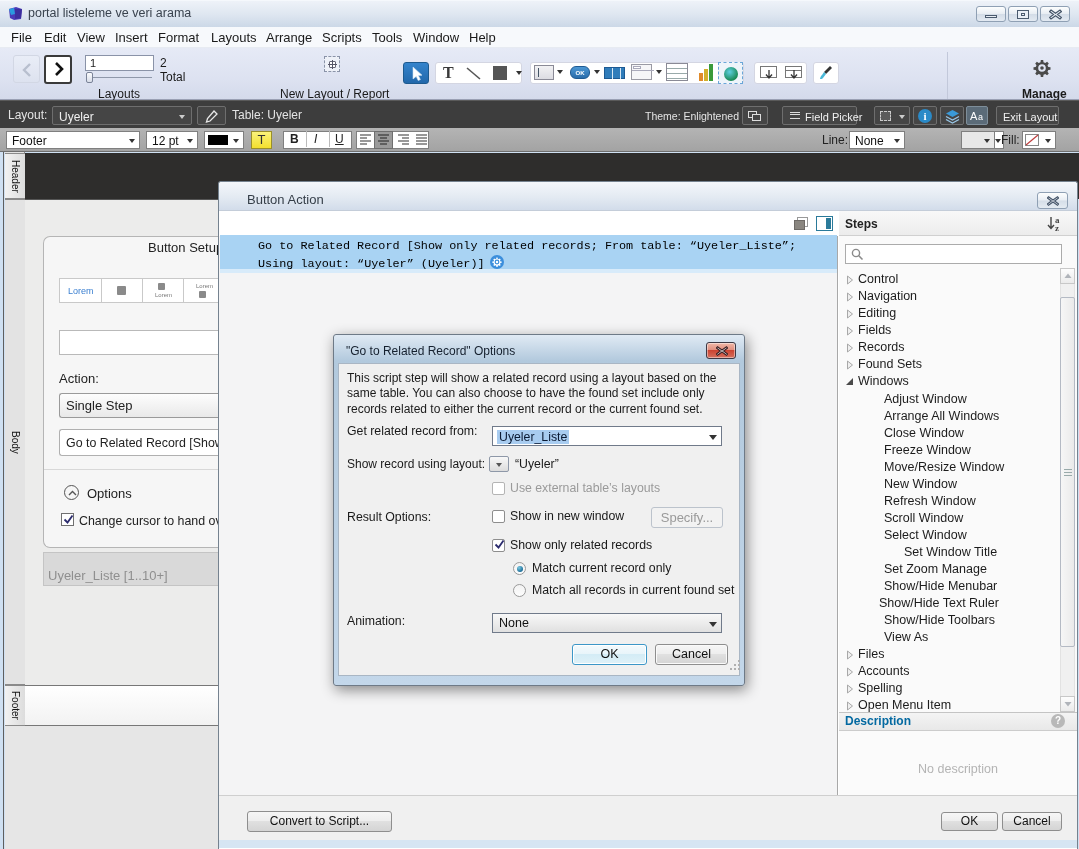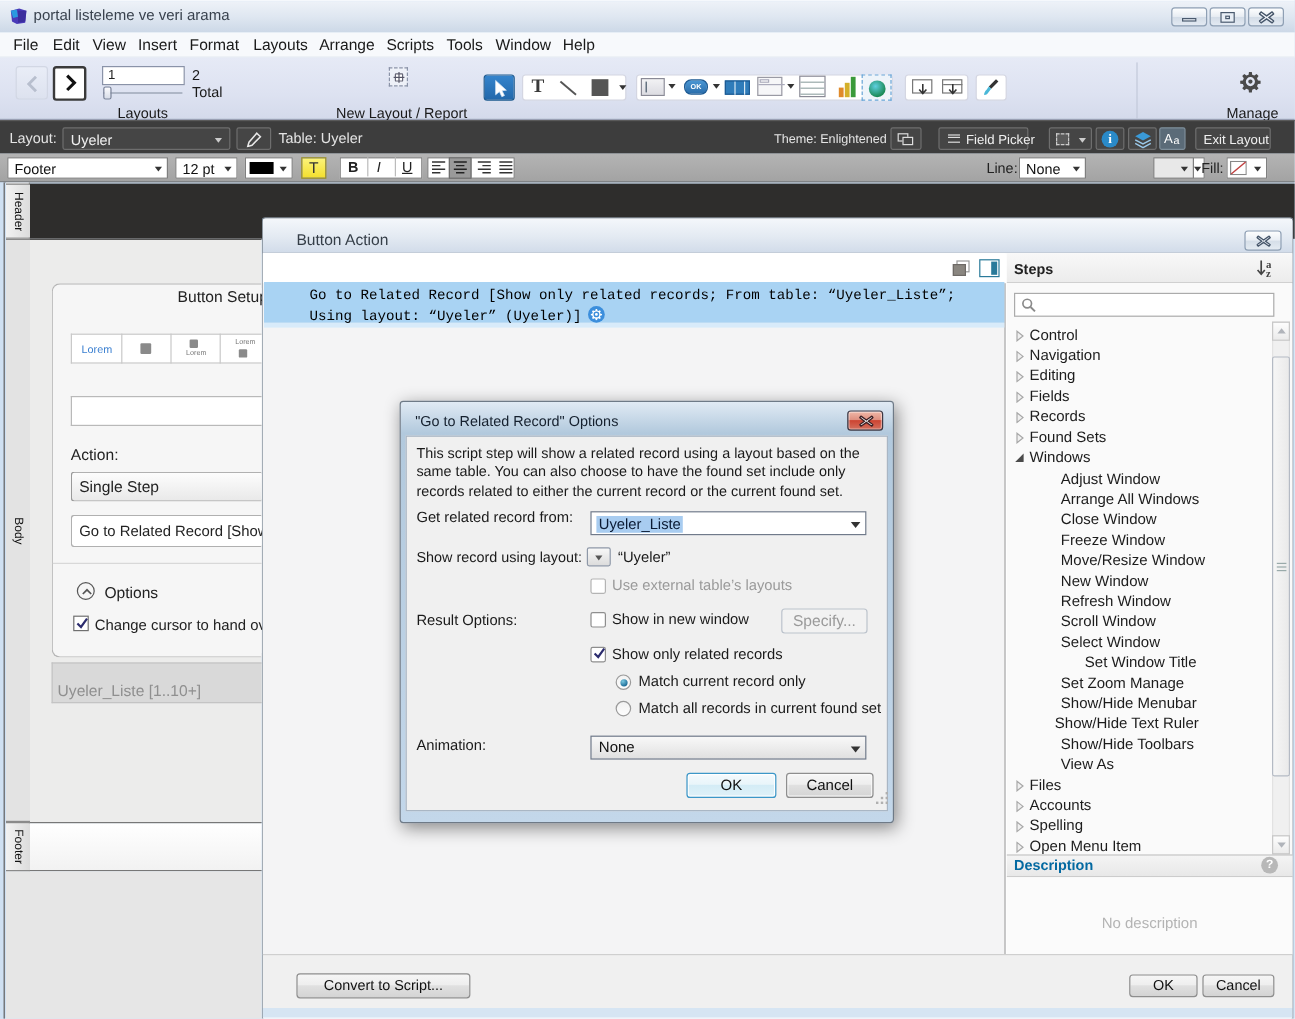--- a/index.html
+++ b/index.html
@@ -188,21 +188,21 @@
 <div class="abs toolgrp" style="left:813px;width:26px;"></div>
 <svg class="abs" style="left:818px;top:64px;" width="16" height="18">
     <path d="M12 2 L14 4 L8 10 L6 8 Z" fill="#333"></path>
     <path d="M6 8 L8 10 L5 14 C4 15.5 2 15 2 15 C2 15 2.5 12 4 11 Z" fill="#4ab8d8"></path>
   </svg>
 
 <div class="abs" style="left:947px;top:52px;width:1px;height:47px;background:#c2c8da;"></div>
 <svg class="abs" style="left:1032px;top:58px;" width="20" height="20" viewBox="0 0 20 20">
     <path fill="#4a4a4a" d="M10 6.2 a3.8 3.8 0 1 0 0 7.6 a3.8 3.8 0 0 0 0 -7.6 M10 8.2 a1.8 1.8 0 1 1 0 3.6 a1.8 1.8 0 0 1 0 -3.6 M8.8 2 h2.4 l0.3 2.2 l1.8 0.8 l1.8 -1.3 l1.7 1.7 l-1.3 1.8 l0.8 1.8 l2.2 0.3 v2.4 l-2.2 0.3 l-0.8 1.8 l1.3 1.8 l-1.7 1.7 l-1.8 -1.3 l-1.8 0.8 l-0.3 2.2 h-2.4 l-0.3 -2.2 l-1.8 -0.8 l-1.8 1.3 l-1.7 -1.7 l1.3 -1.8 l-0.8 -1.8 l-2.2 -0.3 v-2.4 l2.2 -0.3 l0.8 -1.8 l-1.3 -1.8 l1.7 -1.7 l1.8 1.3 l1.8 -0.8 Z"></path>
   </svg>
-<div class="abs tbtxt" style="left:1022px;top:87px;">Manage</div>
+<div class="abs tbtxt" style="left:1022px;top:87px;font-weight:bold;">Manage</div>
 
 <div class="abs" id="darkbar"></div>
 <div class="abs dtxt" style="left:8px;">Layout:</div>
 <div class="abs dbtn" style="left:52px;width:140px;top:106px;">
     <span class="abs" style="left:6px;top:3px;font-size:12px;color:#f0f0f0;">Uyeler</span>
     <div class="abs caret" style="left:126px;top:8px;border-top-color:#ccc;"></div>
   </div>
 <div class="abs dbtn" style="left:197px;width:29px;">
     <svg class="abs" style="left:7px;top:3px;" width="14" height="13">
       <path d="M9 1 L12 4 L5 11 L1.5 12 L2.5 8.5 Z" fill="none" stroke="#e8e8e8" stroke-width="1.3"></path>

